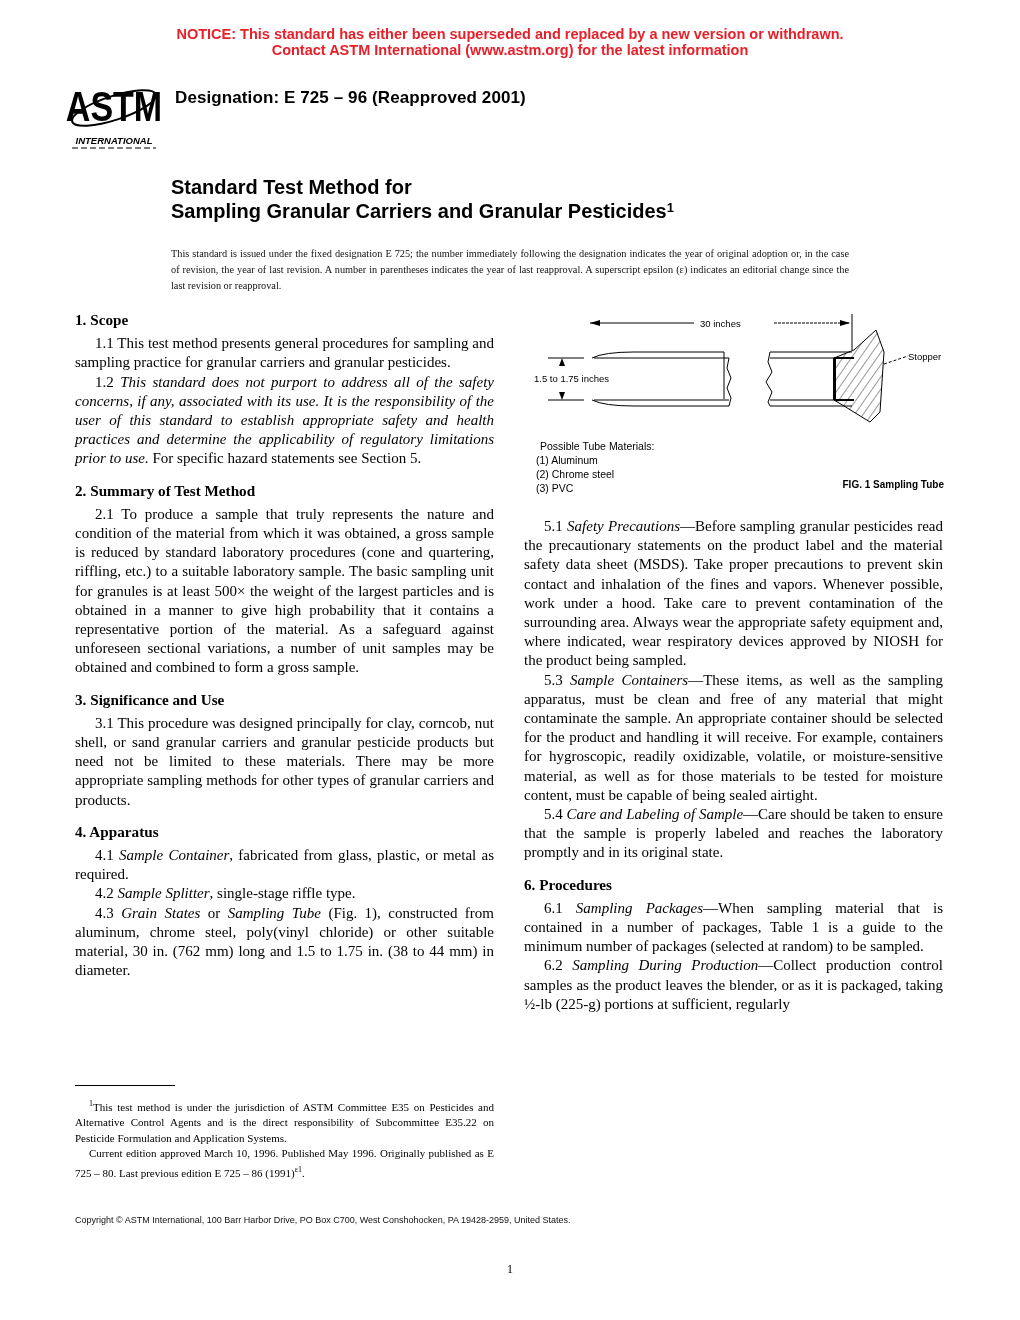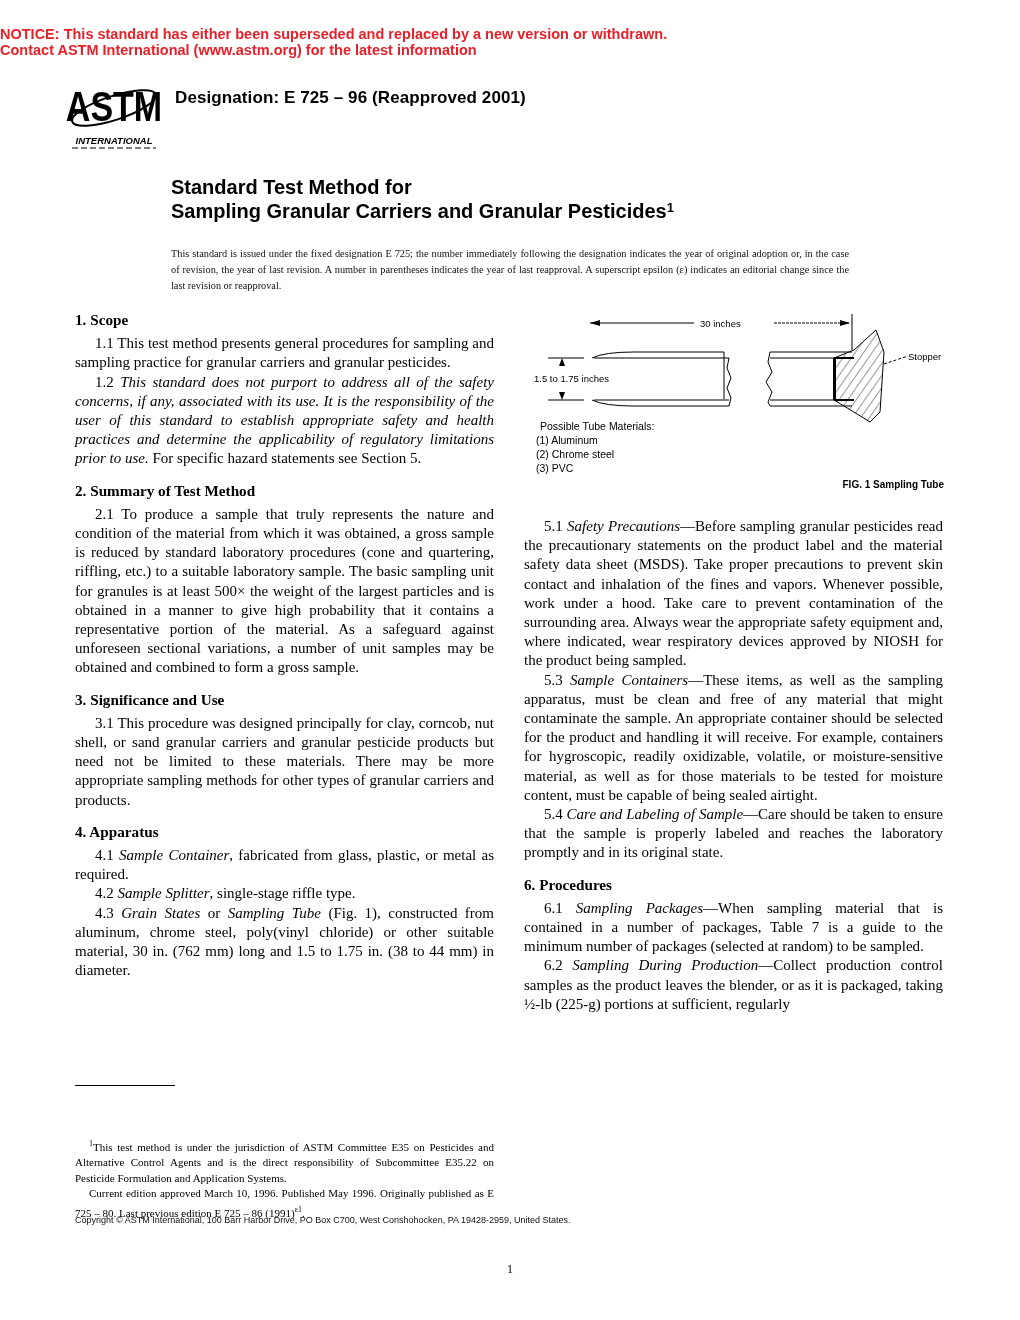--- a/index.html
+++ b/index.html
@@ -1,42 +1,42 @@
 <!DOCTYPE html>
 <html><head>
 <meta charset="utf-8">
 <style>
   html, body { margin:0; padding:0; background:#ffffff; }
   body { width:1020px; height:1320px; position:relative; overflow:hidden; color:#000; }
-  .notice { position:absolute; left:0; width:1020px; color:#e8202a;
+  .notice { position:absolute; left:0; width:1020px; text-align:center; color:#e8202a;
             font-family:"Liberation Sans", sans-serif; font-weight:bold; font-size:14.5px; line-height:17px; }
   .notice.l1 { top:26px; } .notice.l2 { top:42px; }
   .logo { position:absolute; left:66px; top:76px; width:96px; height:76px; }
   .designation { position:absolute; left:175px; top:88px; font-family:"Liberation Sans", sans-serif;
                  font-size:17px; font-weight:bold; letter-spacing:0.1px; }
   .title { position:absolute; left:171px; font-family:"Liberation Sans", sans-serif; font-weight:bold; font-size:20px; line-height:24px; }
   .title.t1 { top:175px; } .title.t2 { top:199px; }
   .title sup { font-size:13px; vertical-align:top; position:relative; top:-3px; }
   .issued { position:absolute; left:171px; top:246px; width:678px; font-family:"Liberation Serif", serif;
             font-size:10.3px; line-height:16px; text-align:justify; color:#111; }
   .col { position:absolute; font-family:"Liberation Serif", serif; font-size:15px; line-height:19.2px; text-align:justify; }
   .col.left { left:75px; top:310px; width:419px; }
   .col.right { left:524px; top:517px; width:419px; }
   .h { font-weight:bold; font-size:15.2px; margin:0 0 5px 0; }
   .h + p { margin-top:0; }
   p { margin:0; text-indent:20px; }
   .sec { margin-bottom:12px; }
   i { font-style:italic; }
   .fig { position:absolute; left:524px; top:312px; width:420px; height:190px; }
   .figlist { position:absolute; left:524px; top:419px; font-family:"Liberation Sans", sans-serif; font-size:10.5px; line-height:14px; }
-  .figlist div { padding-left:12px; } .figlist div.first { padding-left:16px; }
+  .figlist div { padding-left:12px; } .figlist div.first { padding-left:16px;margin-top:20px; }
   .figcap { position:absolute; left:524px; top:479px; width:420px; text-align:right;
             font-family:"Liberation Sans", sans-serif; font-weight:bold; font-size:10px; }
   .fnrule { position:absolute; left:75px; top:1085px; width:100px; border-top:1px solid #000; }
-  .footnotes { position:absolute; left:75px; top:1136px; width:419px; font-family:"Liberation Serif", serif;
+  .footnotes { position:absolute; left:75px; top:1096px; width:419px; font-family:"Liberation Serif", serif;
                font-size:11px; line-height:15.5px; text-align:justify; }
   .footnotes p { text-indent:14px; }
   .footnotes sup { font-size:8px; }
   .copyright { position:absolute; left:75px; top:1215px; font-family:"Liberation Sans", sans-serif; font-size:9px; color:#111; }
   .pagenum { position:absolute; left:0; width:1020px; top:1262px; text-align:center; font-family:"Liberation Serif", serif; font-size:12px; }
 </style>
 </head>
 <body>
 
 <div class="notice l1">NOTICE: This standard has either been superseded and replaced by a new version or withdrawn.</div>
@@ -127,21 +127,21 @@
 <div class="figcap">FIG. 1 Sampling Tube</div>
 
 <div class="col right">
   <div class="sec">
     <p><span>5.1 </span><i>Safety Precautions</i><span>—Before sampling granular pesticides read the precautionary statements on the product label and the material safety data sheet (MSDS). Take proper precautions to prevent skin contact and inhalation of the fines and vapors. Whenever possible, work under a hood. Take care to prevent contamination of the surrounding area. Always wear the appropriate safety equipment and, where indicated, wear respiratory devices approved by NIOSH for the product being sampled.</span></p>
     <p><span>5.3 </span><i>Sample Containers</i><span>—These items, as well as the sampling apparatus, must be clean and free of any material that might contaminate the sample. An appropriate container should be selected for the product and handling it will receive. For example, containers for hygroscopic, readily oxidizable, volatile, or moisture-sensitive material, as well as for those materials to be tested for moisture content, must be capable of being sealed airtight.</span></p>
     <p><span>5.4  </span><i>Care and Labeling of Sample</i><span>—Care should be taken to ensure that the sample is properly labeled and reaches the laboratory promptly and in its original state.</span></p>
   </div>
   <div class="sec">
     <div class="h">6.  Procedures</div>
-    <p><span>6.1 </span><i>Sampling Packages</i><span>—When sampling material that is contained in a number of packages, Table 7 is a guide to the minimum number of packages (selected at random) to be sampled.</span></p>
+    <p><span>6.1 </span><i>Sampling Packages</i><span>—When sampling material that is contained in a number of packages, Table 1 is a guide to the minimum number of packages (selected at random) to be sampled.</span></p>
     <p><span>6.2 </span><i>Sampling During Production</i><span>—Collect production control samples as the product leaves the blender, or as it is packaged, taking ½-lb (225-g) portions at sufficient, regularly</span></p>
   </div>
 </div>
 
 <div class="fnrule"></div>
 <div class="footnotes">
   <p><sup>1</sup><span>This test method is under the jurisdiction of ASTM Committee E35 on Pesticides and Alternative Control Agents and is the direct responsibility of Subcommittee E35.22 on Pesticide Formulation and Application Systems.</span></p>
   <p><span>Current edition approved March 10, 1996. Published May 1996. Originally published as E 725 – 80. Last previous edition E 725 – 86 (1991)</span><sup>ε1</sup><span>.</span></p>
 </div>
 

